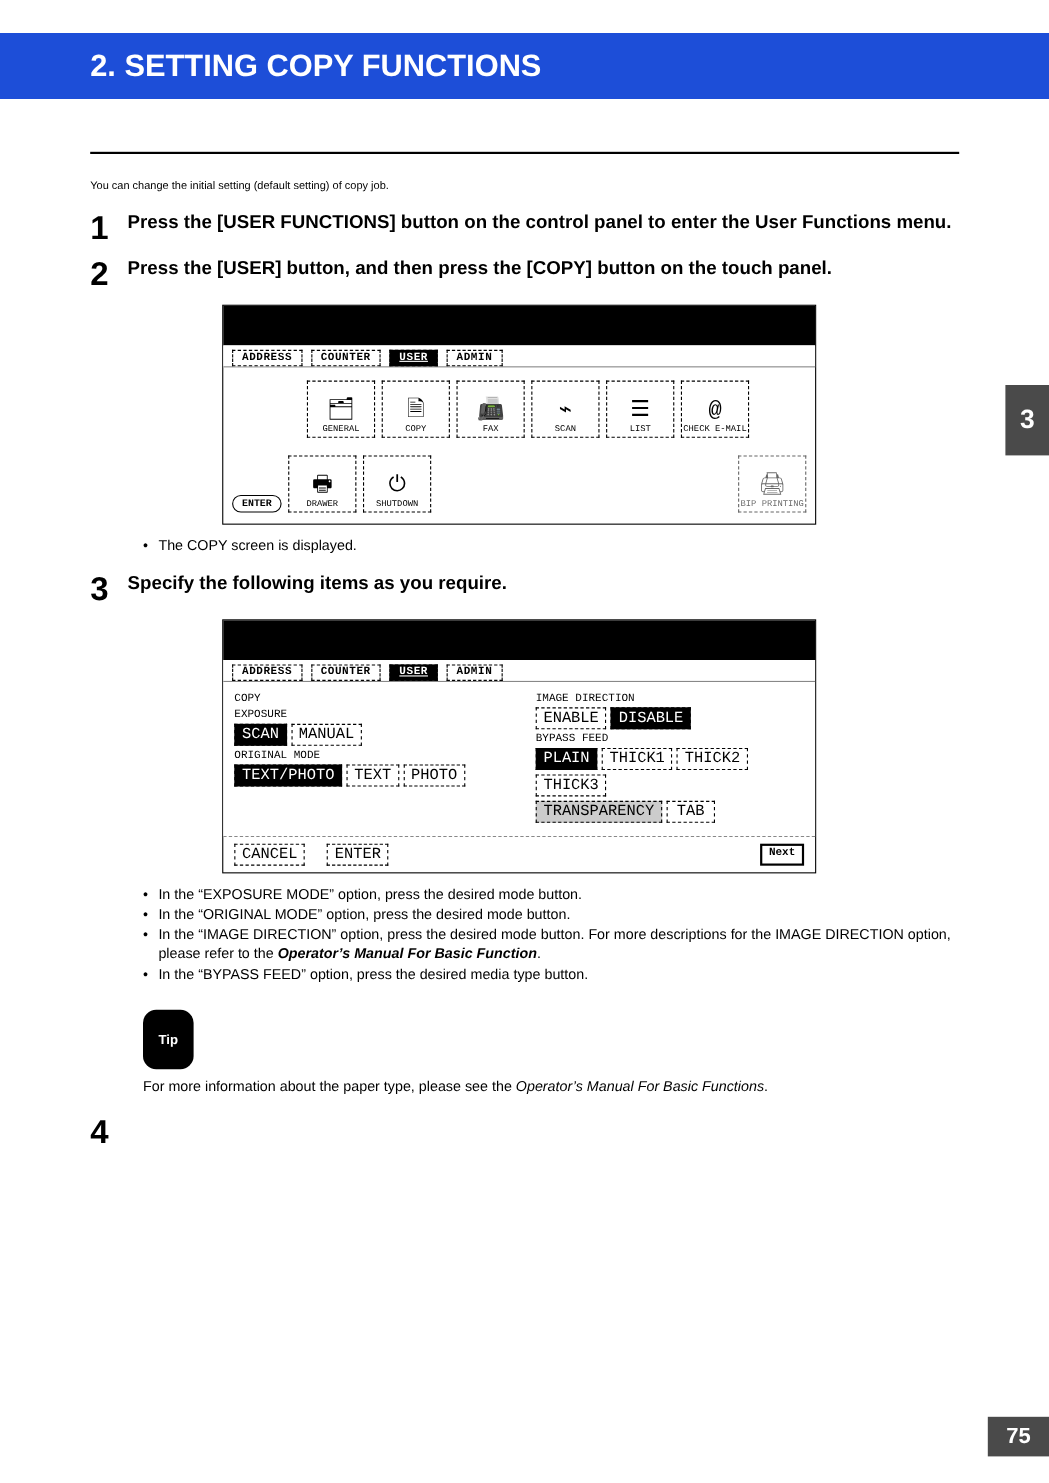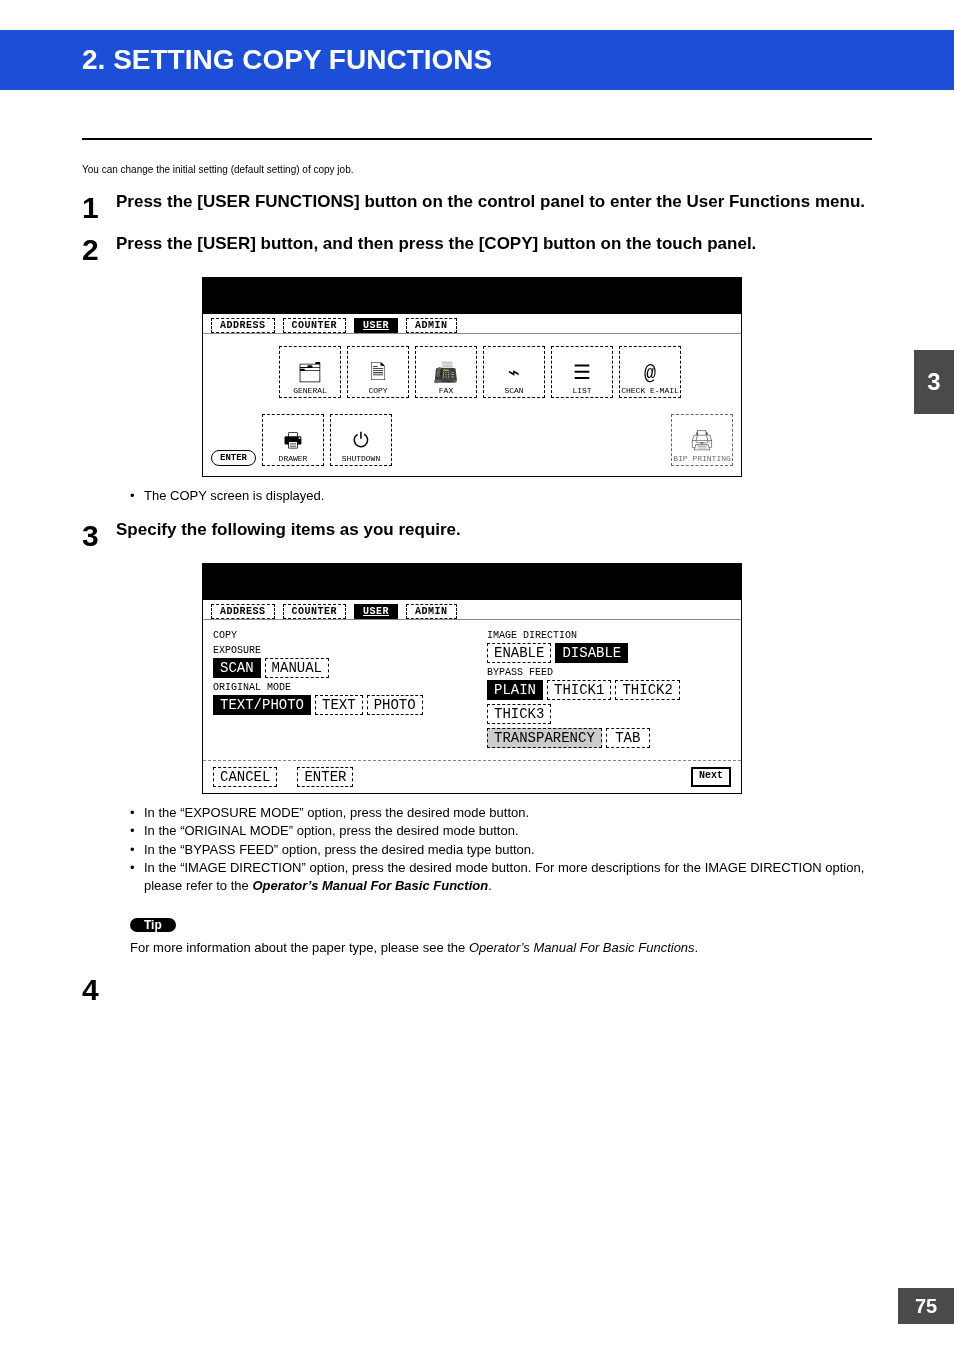--- a/index.html
+++ b/index.html
@@ -173,21 +173,21 @@
     border: 2px double #000;
     padding: 1px 6px;
     font-size: 10px;
     font-weight: bold;
   }
   .tip-badge {
     display: inline-block;
     background: #000;
     color: #fff;
     border-radius: 12px;
-    padding: 0 14px;
+    padding: 20px 14px;
     font-size: 12px;
     font-weight: bold;
     margin-left: 48px;
     margin-top: 10px;
     margin-bottom: 8px;
   }
   .tip-text {
     margin-left: 48px;
     font-size: 13px;
     margin-bottom: 18px;
@@ -358,22 +358,22 @@
         <div class="opt">CANCEL</div>
         <div class="opt">ENTER</div>
       </div>
       <div class="next-btn">Next</div>
     </div>
   </div>
 
   <ul class="bullets">
     <li>In the “EXPOSURE MODE” option, press the desired mode button.</li>
     <li>In the “ORIGINAL MODE” option, press the desired mode button.</li>
+    <li><span>In the “IMAGE DIRECTION” option, press the desired mode button.  For more descriptions for the IMAGE DIRECTION option, please refer to the </span><em class="manual">Operator’s Manual For Basic Function</em><span>.</span></li>
     <li>In the “BYPASS FEED” option, press the desired media type button.</li>
-    <li><span>In the “IMAGE DIRECTION” option, press the desired mode button.  For more descriptions for the IMAGE DIRECTION option, please refer to the </span><em class="manual">Operator’s Manual For Basic Function</em><span>.</span></li>
   </ul>
 
   <div class="tip-badge">Tip</div>
   <div class="tip-text"><span>For more information about the paper type, please see the </span><em class="plain-italic">Operator’s Manual For Basic Functions</em><span>.</span></div>
 
   
   <div class="step">
     <div class="step-num">4</div>
   </div>
 </div>

